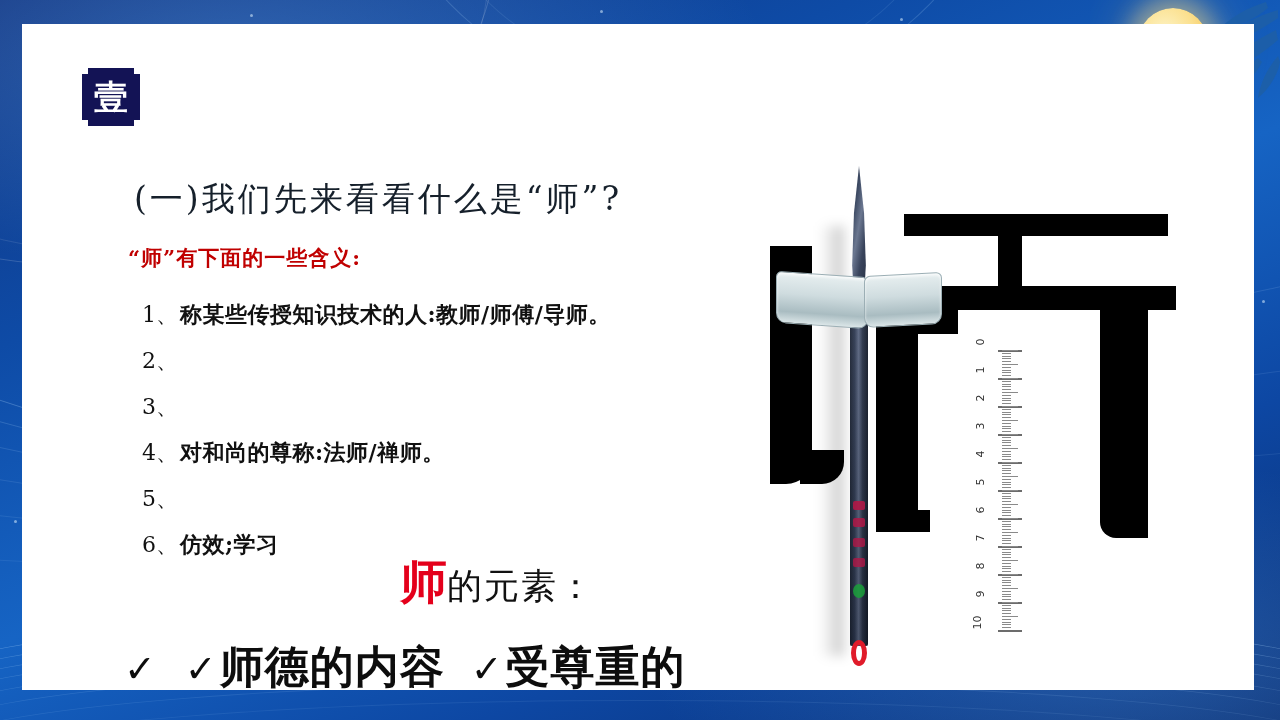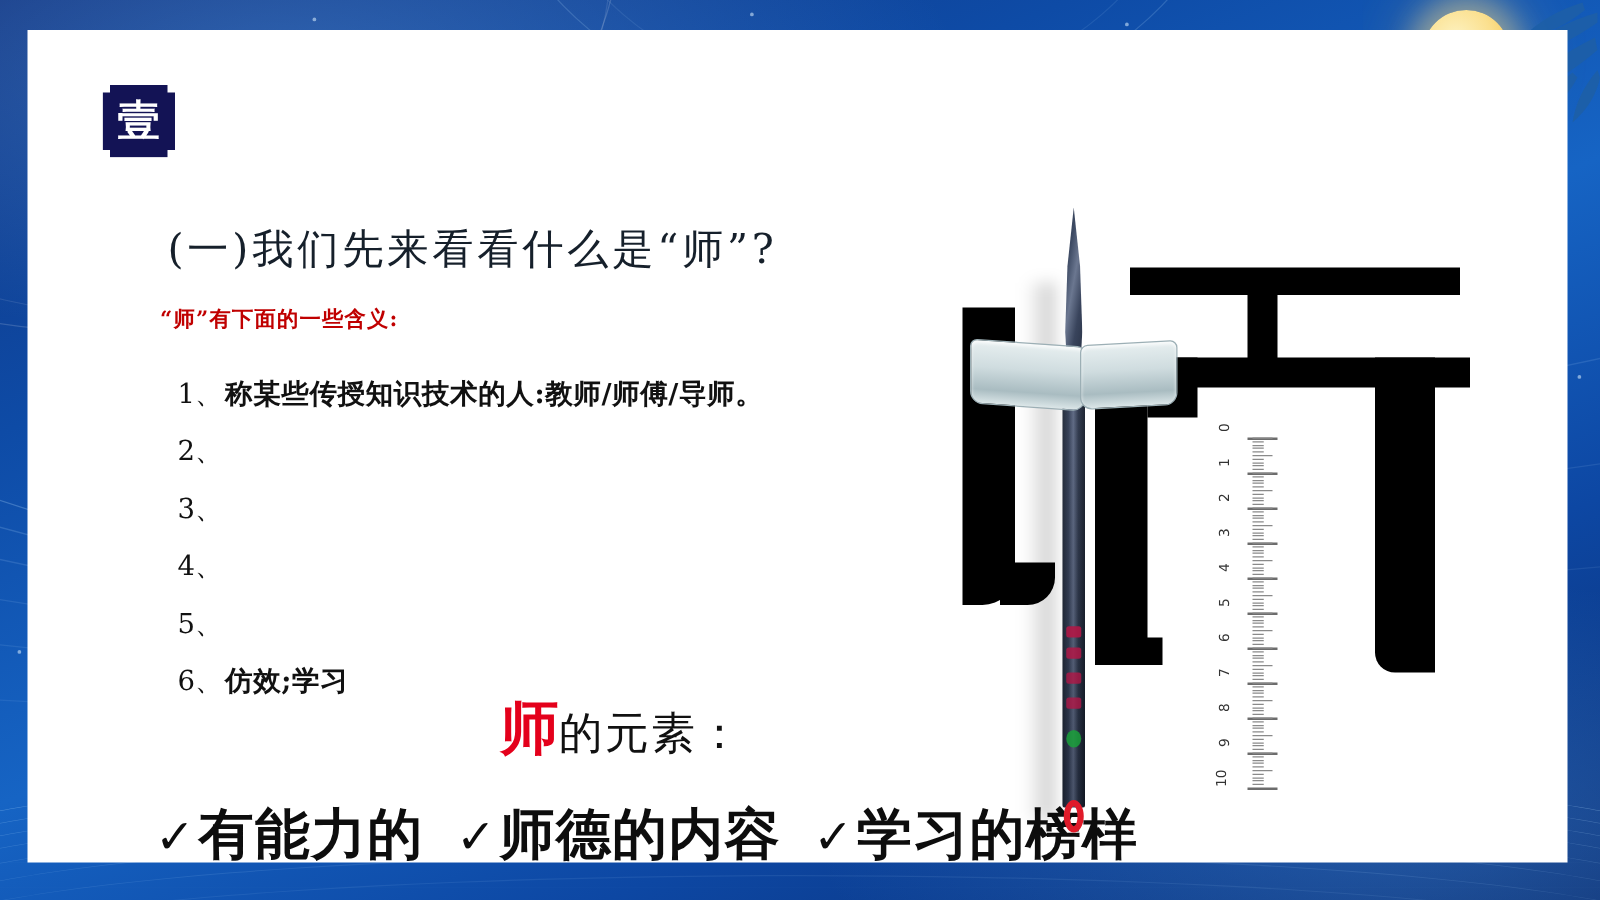--- a/index.html
+++ b/index.html
@@ -64,21 +64,21 @@
 
   
   #subheading{
     position:absolute;left:112px;top:153px;
     font-size:33px;color:#16202b;letter-spacing:3px;white-space:nowrap;
     font-family:"DejaVu Serif","Liberation Serif",serif;
   }
   
   #redlead{
     position:absolute;left:106px;top:220px;
-    font-size:17px;font-weight:bold;color:#c00000;letter-spacing:1px;white-space:nowrap;
+    font-size:21px;font-weight:bold;color:#c00000;letter-spacing:1px;white-space:nowrap;
     font-family:"DejaVu Serif","Liberation Serif",serif;
   }
 
   
   #meanings{position:absolute;left:120px;top:276px;width:700px;}
   .mrow{display:flex;align-items:baseline;height:46px;white-space:nowrap;}
   .mnum{width:38px;flex:none;font-size:22px;color:#111;font-family:"DejaVu Serif","Liberation Serif",serif;}
   .mtxt{font-size:22px;color:#111;letter-spacing:.5px;font-weight:bold;font-family:"DejaVu Serif","Liberation Serif",serif;}
 
   
@@ -225,47 +225,47 @@
       <span class="mtxt">称某些传授知识技术的人:教师/师傅/导师。</span>
     </div>
     <div class="mrow">
       <span class="mnum">2、</span>
     </div>
     <div class="mrow">
       <span class="mnum">3、</span>
     </div>
     <div class="mrow">
       <span class="mnum">4、</span>
+      <span class="mtxt">对和尚的尊称:法师/禅师。</span>
     </div>
     <div class="mrow">
       <span class="mnum">5、</span>
     </div>
     <div class="mrow">
       <span class="mnum">6、</span>
       <span class="mtxt">仿效;学习</span>
     </div>
   </div>
 
   <div id="elements">
     <span id="el-red">师</span>
     <span id="el-rest">的元素：</span>
   </div>
 
   <div id="checks">
     <div class="chk">
       <span class="chkmark">✓</span>
-      <span>有能力的</span>
     </div>
     <div class="chk">
       <span class="chkmark">✓</span>
       <span>师德的内容</span>
     </div>
     <div class="chk">
       <span class="chkmark">✓</span>
-      <span>学习的榜样</span>
+      <span>受尊重的</span>
     </div>
   </div>
 
   <div id="bigchar" title="师">
 
     <div class="blk" style="left:0;top:32px;width:42px;height:238px;border-bottom-right-radius:26px;"></div>
     <div class="blk" style="left:30px;top:236px;width:44px;height:34px;border-bottom-right-radius:22px;"></div>
 
     <div class="blk" style="left:134px;top:0;width:264px;height:22px;"></div>
 

